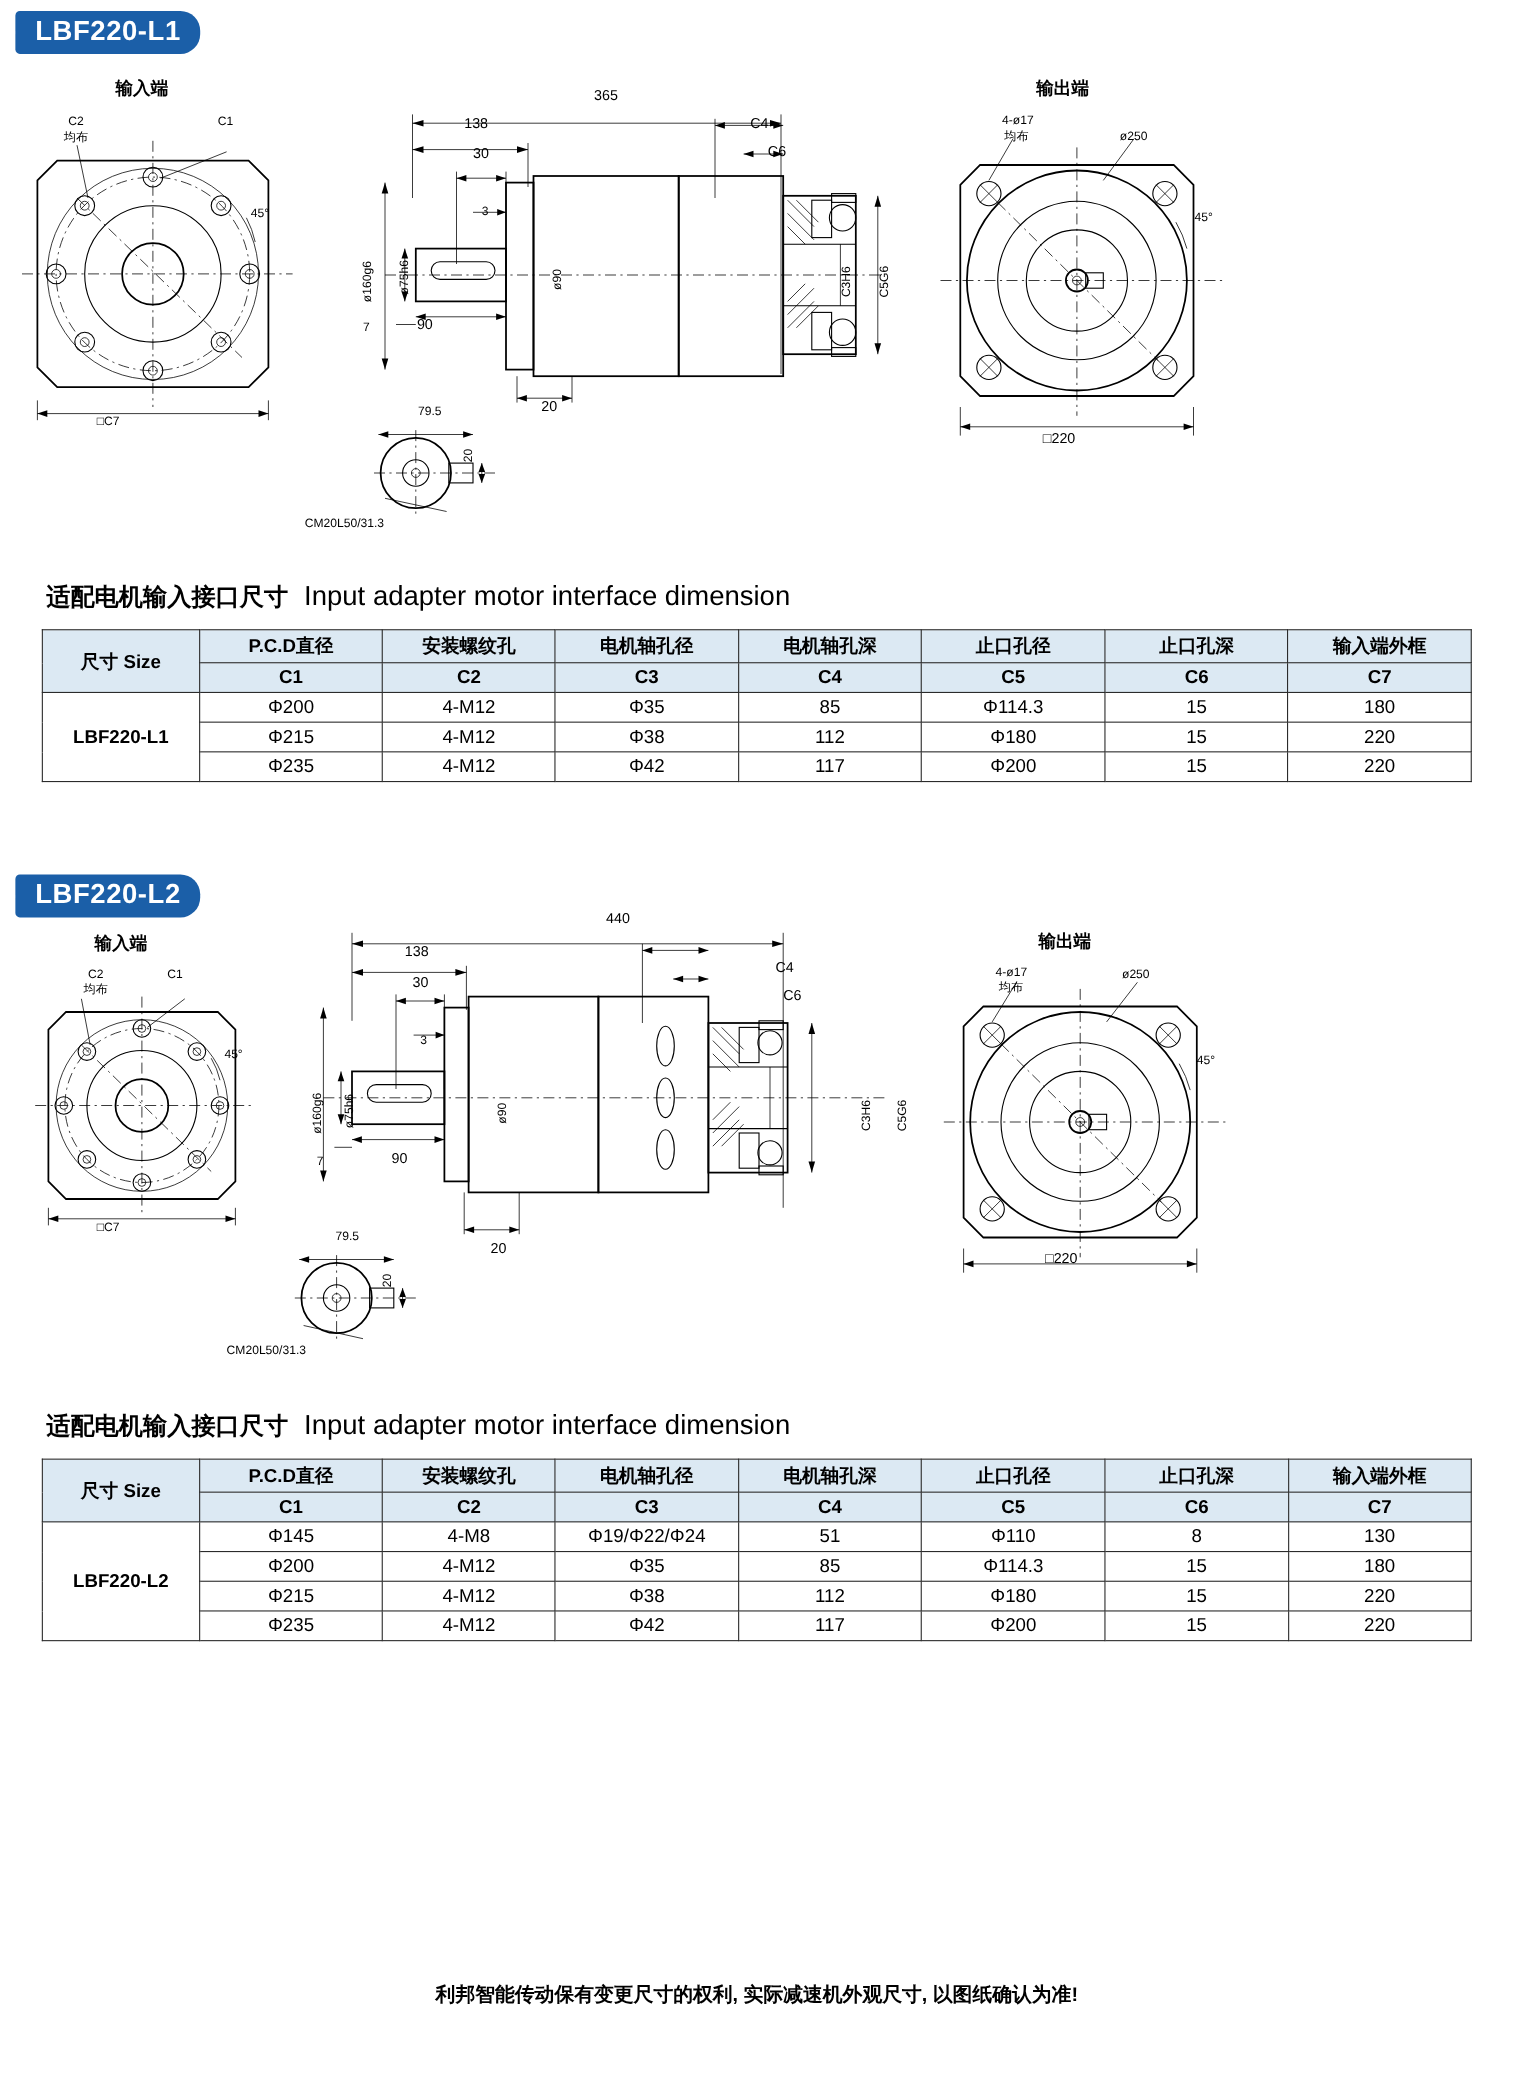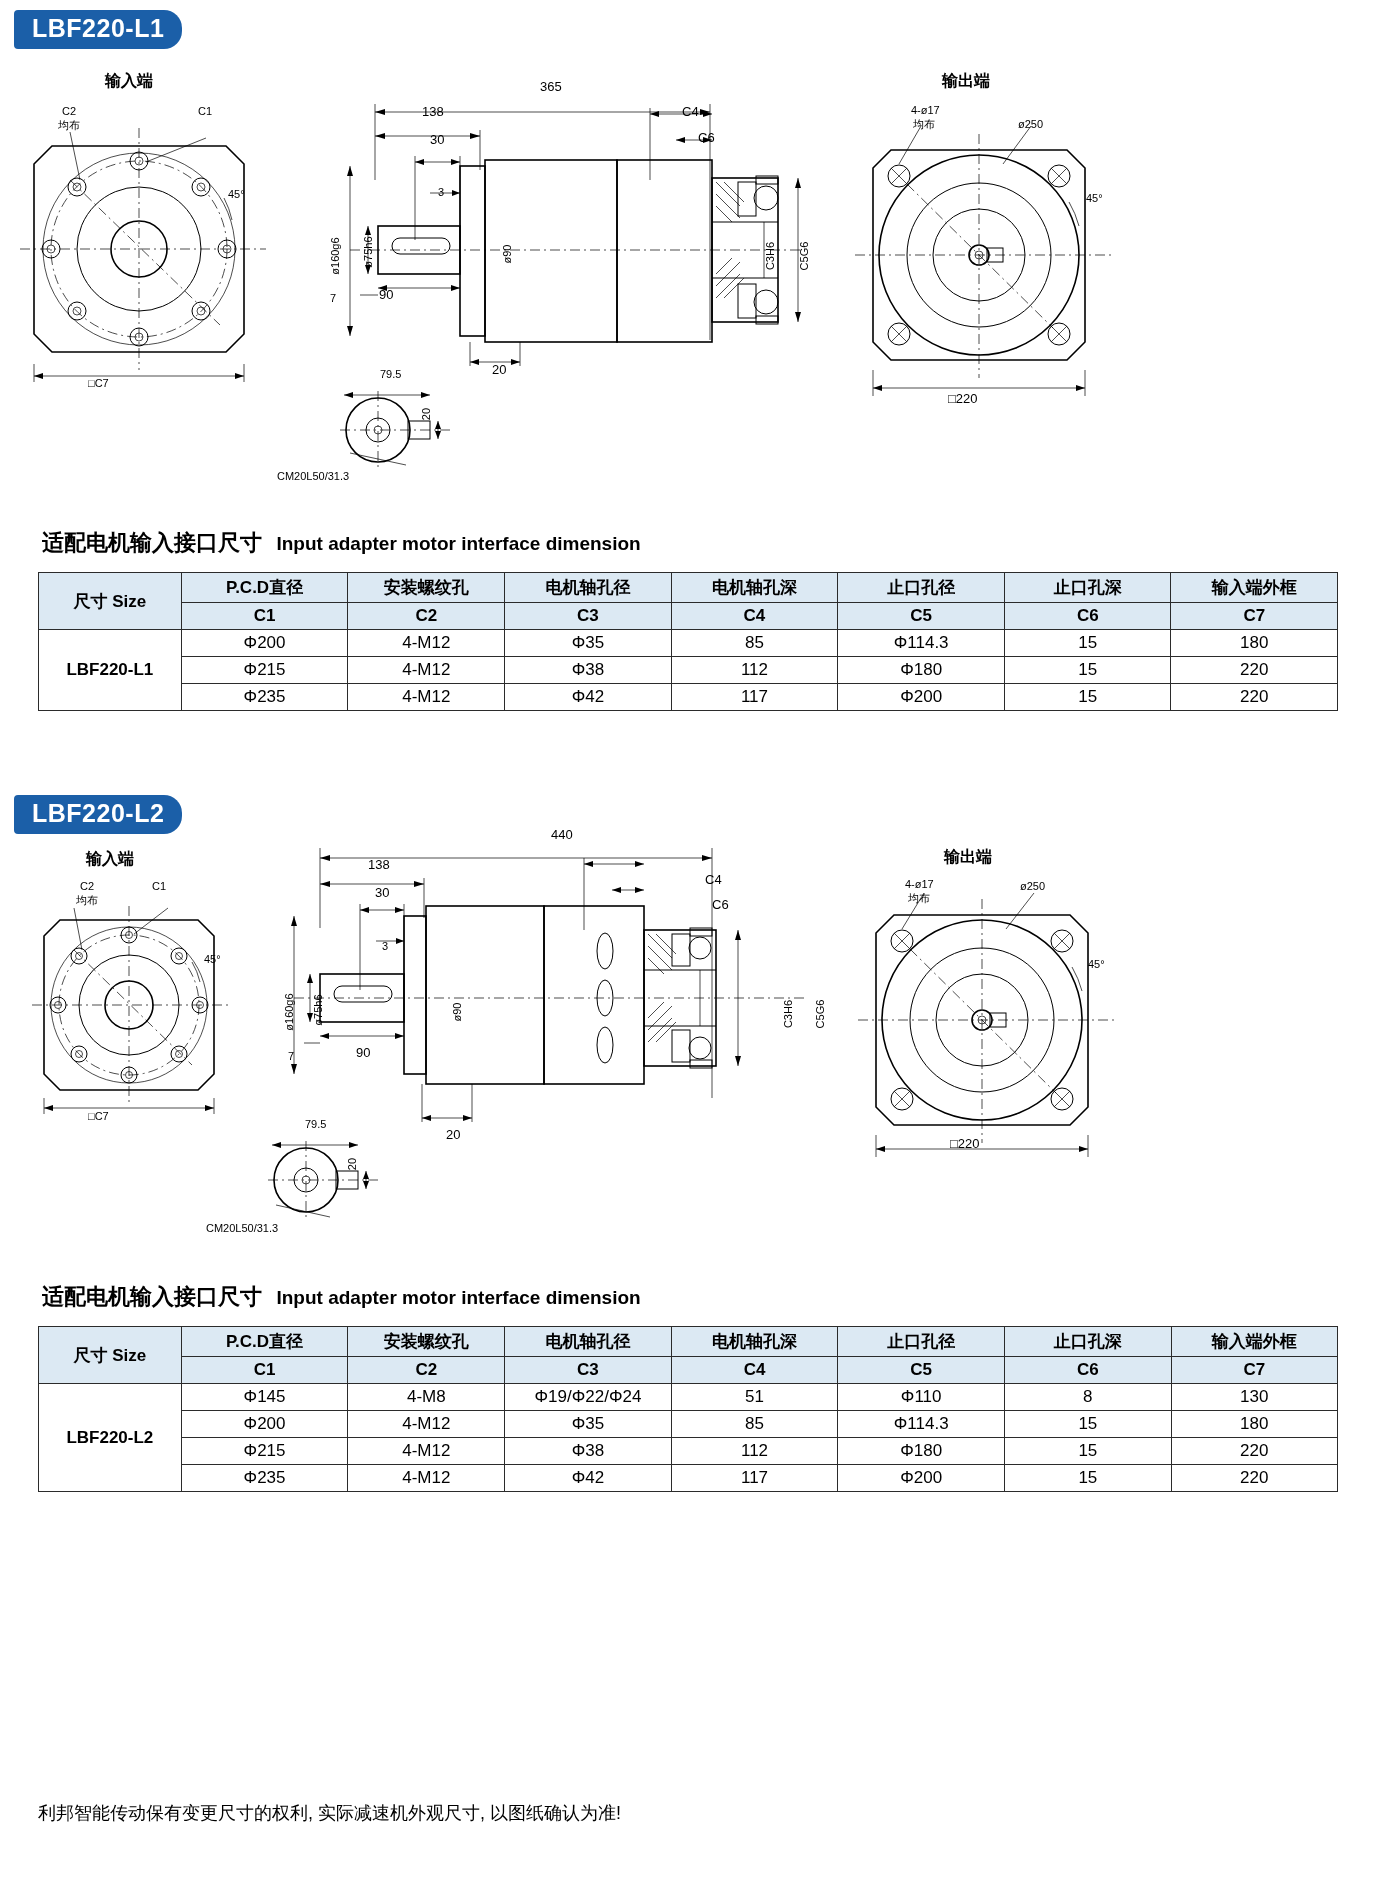--- a/index.html
+++ b/index.html
@@ -28,21 +28,21 @@
 
   
   .lbl{position:absolute;font-size:13px;line-height:1.1;white-space:nowrap;}
   .lbl.cn{font-size:16px;font-weight:bold;}
   .lbl.sm{font-size:11px;}
   .lbl.rot{transform-origin:center center;}
 
   
   .tbl-title{position:absolute;white-space:nowrap;}
   .tbl-title .cn{font-size:22px;font-weight:bold;margin-top:32px;}
-  .tbl-title .en{font-size:19px;font-weight:bold;}
+  .tbl-title .en{font-size:25px;font-weight:normal;}
 
   table.dim{
     position:absolute;
     border-collapse:collapse;
     font-size:17px;
   }
   table.dim td,table.dim th{
     border:1px solid #2b2b2b;
     text-align:center;
     padding:3px 4px;
@@ -50,23 +50,24 @@
     background:#fff;
   }
   table.dim thead td{background:#dce9f3;font-weight:bold;}
   table.dim td.sizecell{background:#dce9f3;font-weight:bold;}
   table.dim td.modelcell{font-weight:bold;}
 
   
   .footnote{
     position:absolute;
     font-size:18px;
-    font-weight:normal;
+    font-weight:bold;
     line-height:1.45;
     width:1300px;
+    text-align:center;
   }
 
   
   svg.draw{position:absolute;overflow:visible;}
   .ln{stroke:#000;stroke-width:1;fill:none;}
   .ln2{stroke:#000;stroke-width:1.6;fill:none;}
   .thin{stroke:#000;stroke-width:.7;fill:none;}
   .dash{stroke:#000;stroke-width:.7;fill:none;stroke-dasharray:10 4 2 4;}
   .hatch{fill:#000;}
 </style>

